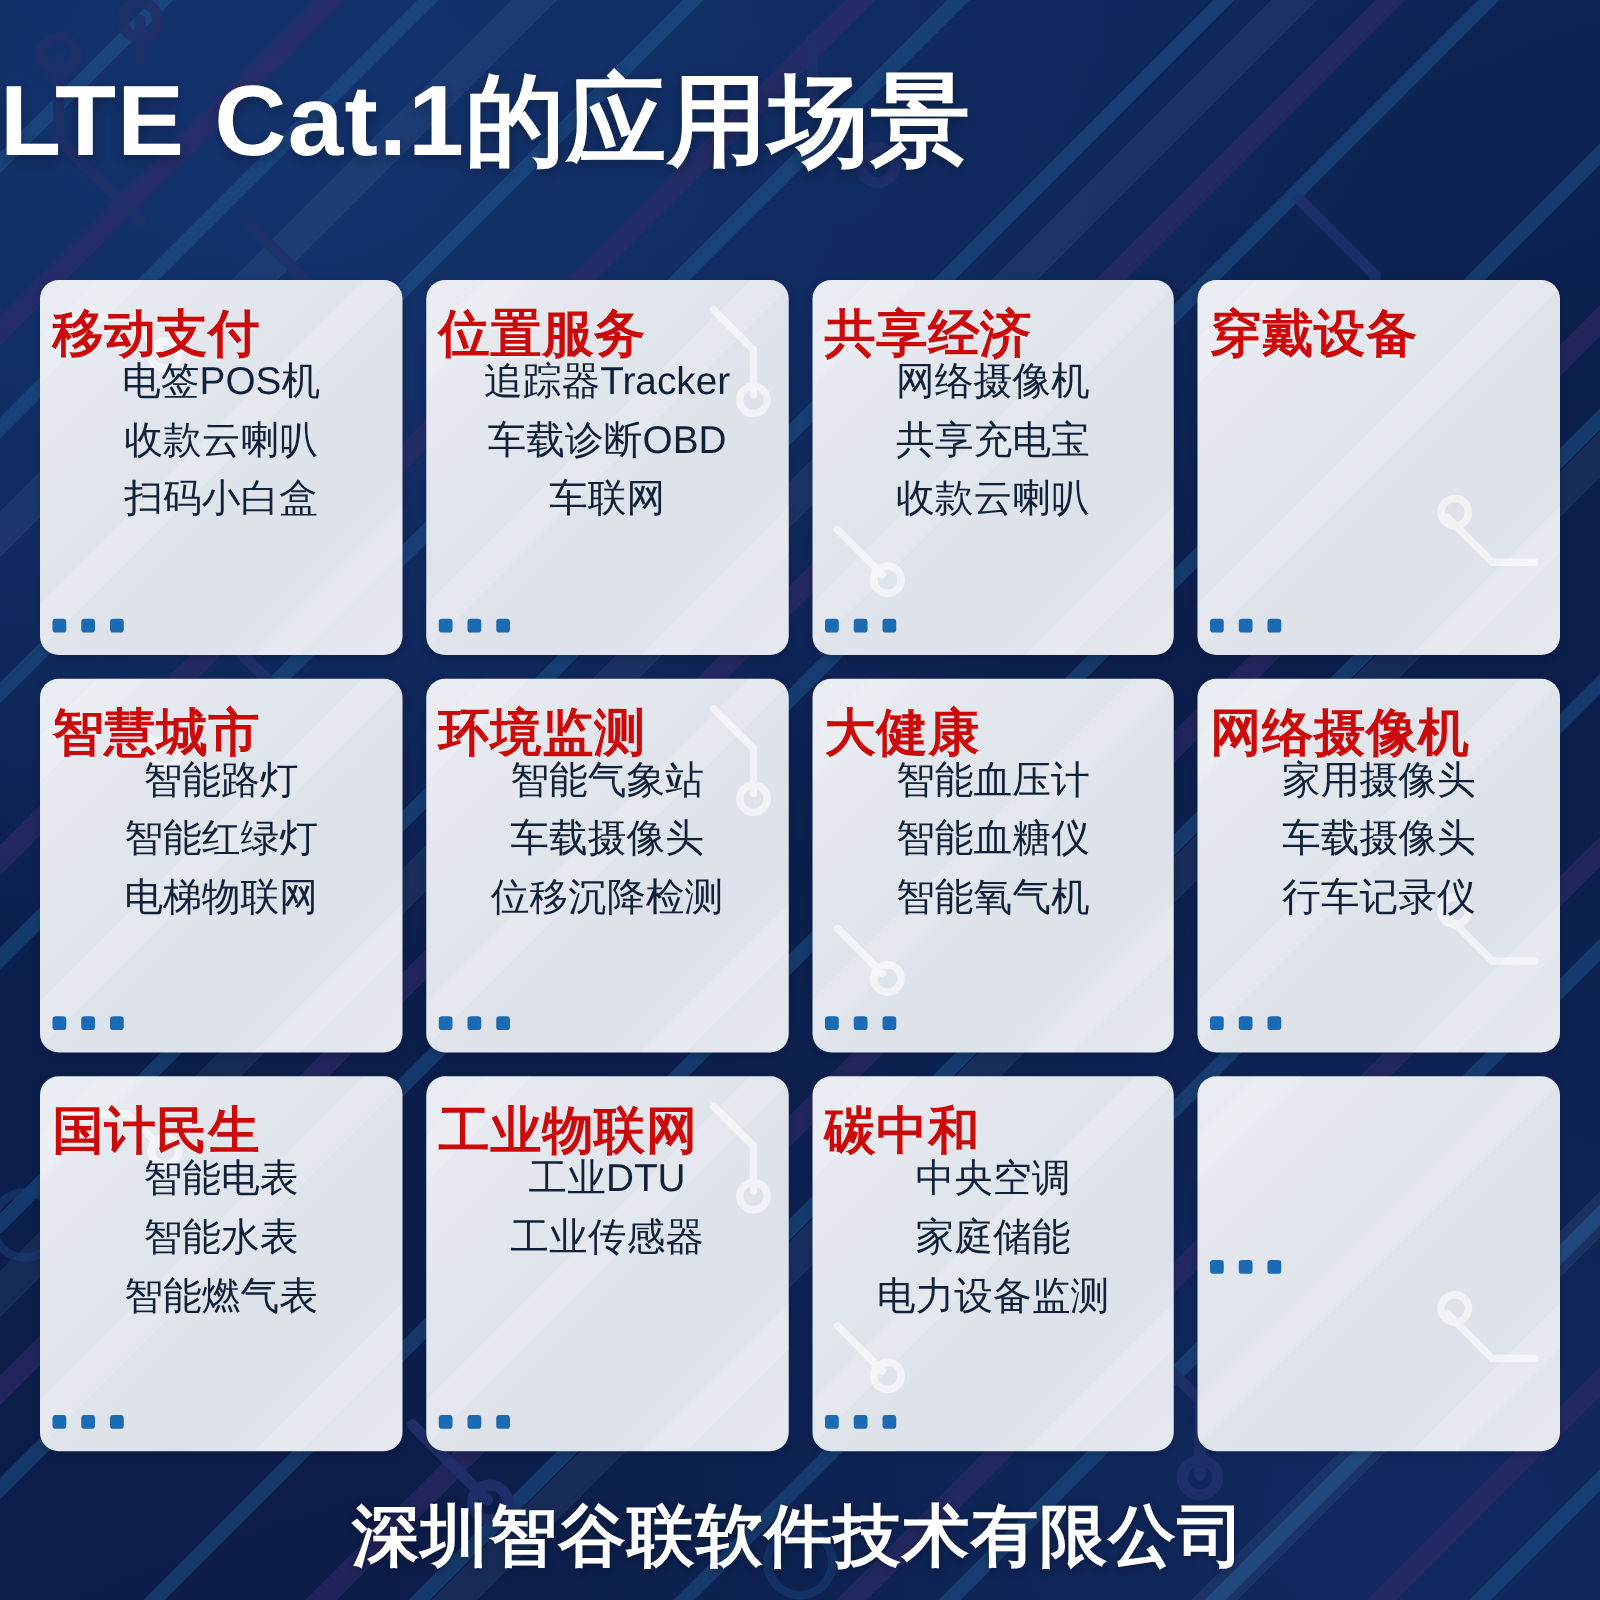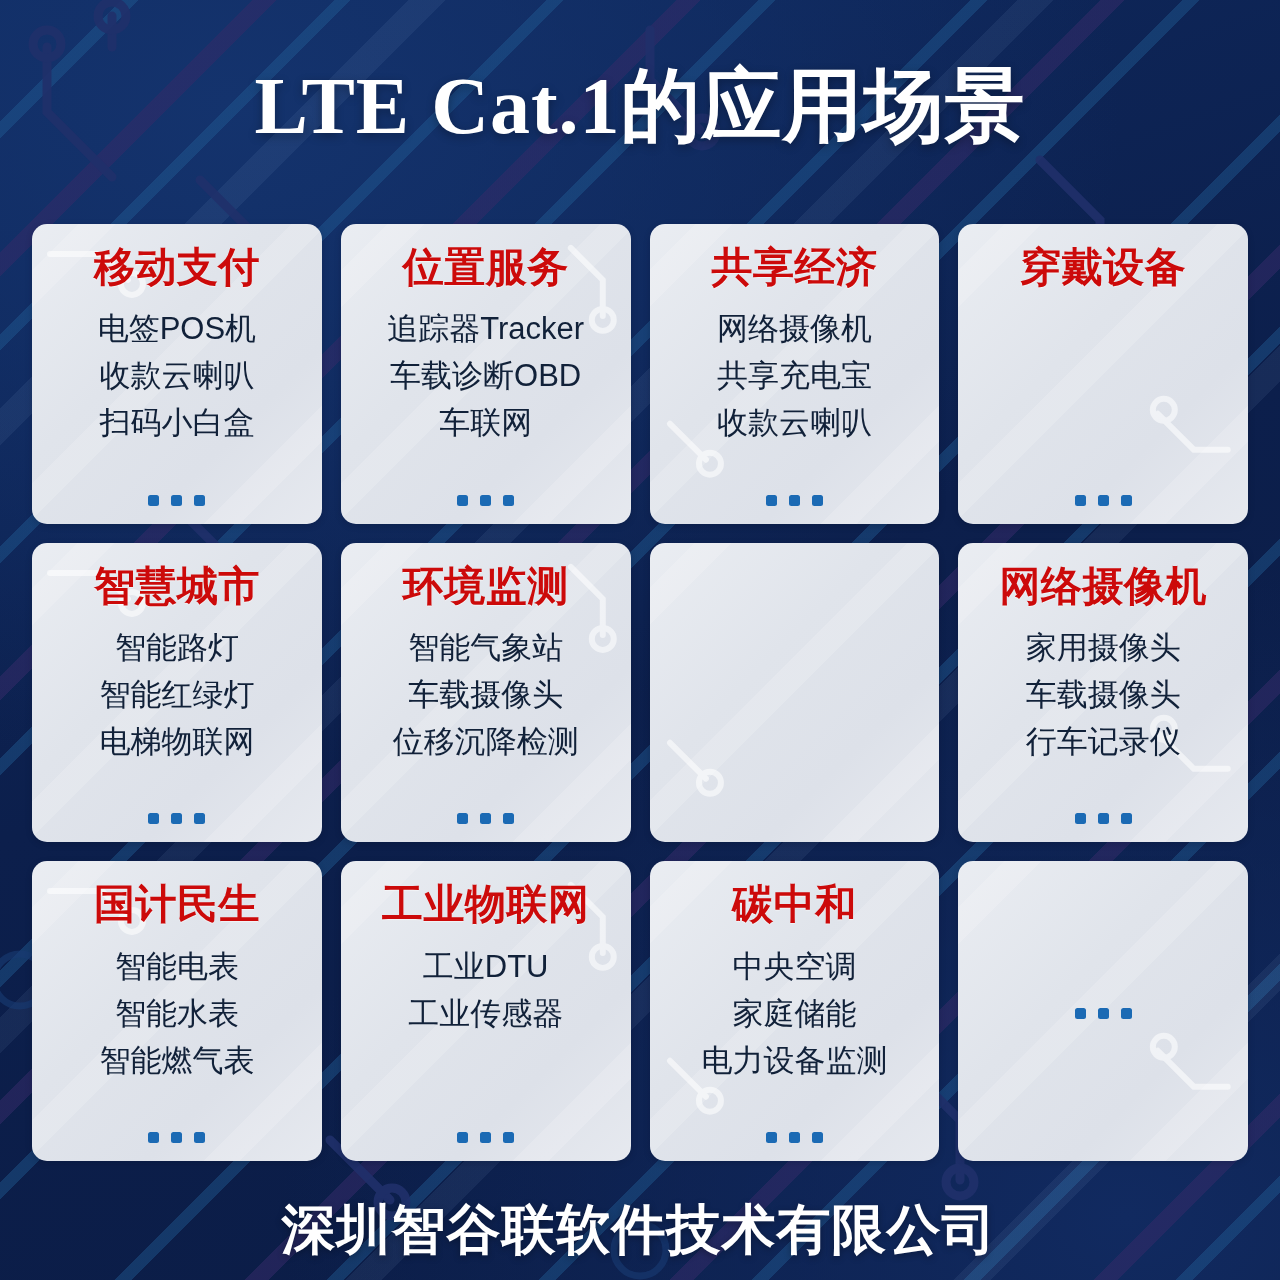--- a/index.html
+++ b/index.html
@@ -55,23 +55,22 @@
       rgba(255,255,255,0.00) 205px,
       rgba(170,205,245,0.07) 205px,
       rgba(170,205,245,0.07) 231px,
       rgba(255,255,255,0.00) 231px,
       rgba(255,255,255,0.00) 430px);
   }
   .bg-circuits { opacity:.9; }
 
   
   .title-wrap {
-    position:absolute; left:0; right:0; top:66px;
-    text-align:center;
-    font-family:Liberation Serif, serif;
+    position:absolute; left:0; right:0; top:56px;
+    text-align:left;
   }
   .poster-title {
     display:inline-block;
     color:#ffffff;
     font-size:80px;
     line-height:1.02;
     font-weight:bold;
     letter-spacing:1px;
     text-shadow:0 3px 10px rgba(0,0,0,0.30);
     white-space:nowrap;
@@ -115,22 +114,21 @@
   }
   .card-traces { position:absolute; inset:0; pointer-events:none; opacity:.75; }
 
   .card-inner {
     position:relative;
     z-index:2;
     width:100%;
     height:100%;
     display:flex;
     flex-direction:column;
-    align-items:center;
-    gap:24px;
+    align-items:flex-start;
   }
 
   .card-title {
     color:#cc0a0a;
     font-size:41px;
     font-weight:bold;
     line-height:1.06;
     letter-spacing:0.5px;
     white-space:nowrap;
     margin-top:4px;
@@ -359,20 +357,33 @@
         </div>
       </div>
       <div class="card">
         <div class="card-sheen"></div>
         <div class="card-traces"><svg width="100%" height="100%" viewBox="0 0 290 300" preserveAspectRatio="none" xmlns="http://www.w3.org/2000/svg" aria-hidden="true">
             <g fill="none" stroke="#ffffff" stroke-width="6" stroke-linecap="round" opacity="0.75">
               <path d="M20,200 L56,236"></path>
               <circle cx="60" cy="240" r="11"></circle>
             </g>
           </svg></div>
+        <div class="card-inner">
+          <div class="card-title">大健康</div>
+          <div class="card-items">
+            <div class="card-item">智能血压计</div>
+            <div class="card-item">智能血糖仪</div>
+            <div class="card-item">智能氧气机</div>
+          </div>
+          <div class="dots" title="...">
+            <span></span>
+            <span></span>
+            <span></span>
+          </div>
+        </div>
       </div>
       <div class="card">
         <div class="card-sheen"></div>
         <div class="card-traces"><svg width="100%" height="100%" viewBox="0 0 290 300" preserveAspectRatio="none" xmlns="http://www.w3.org/2000/svg" aria-hidden="true">
             <g fill="none" stroke="#ffffff" stroke-width="6" stroke-linecap="round" opacity="0.75">
               <path d="M200,190 L236,226 L270,226"></path>
               <circle cx="206" cy="186" r="11"></circle>
             </g>
           </svg></div>
         <div class="card-inner">

